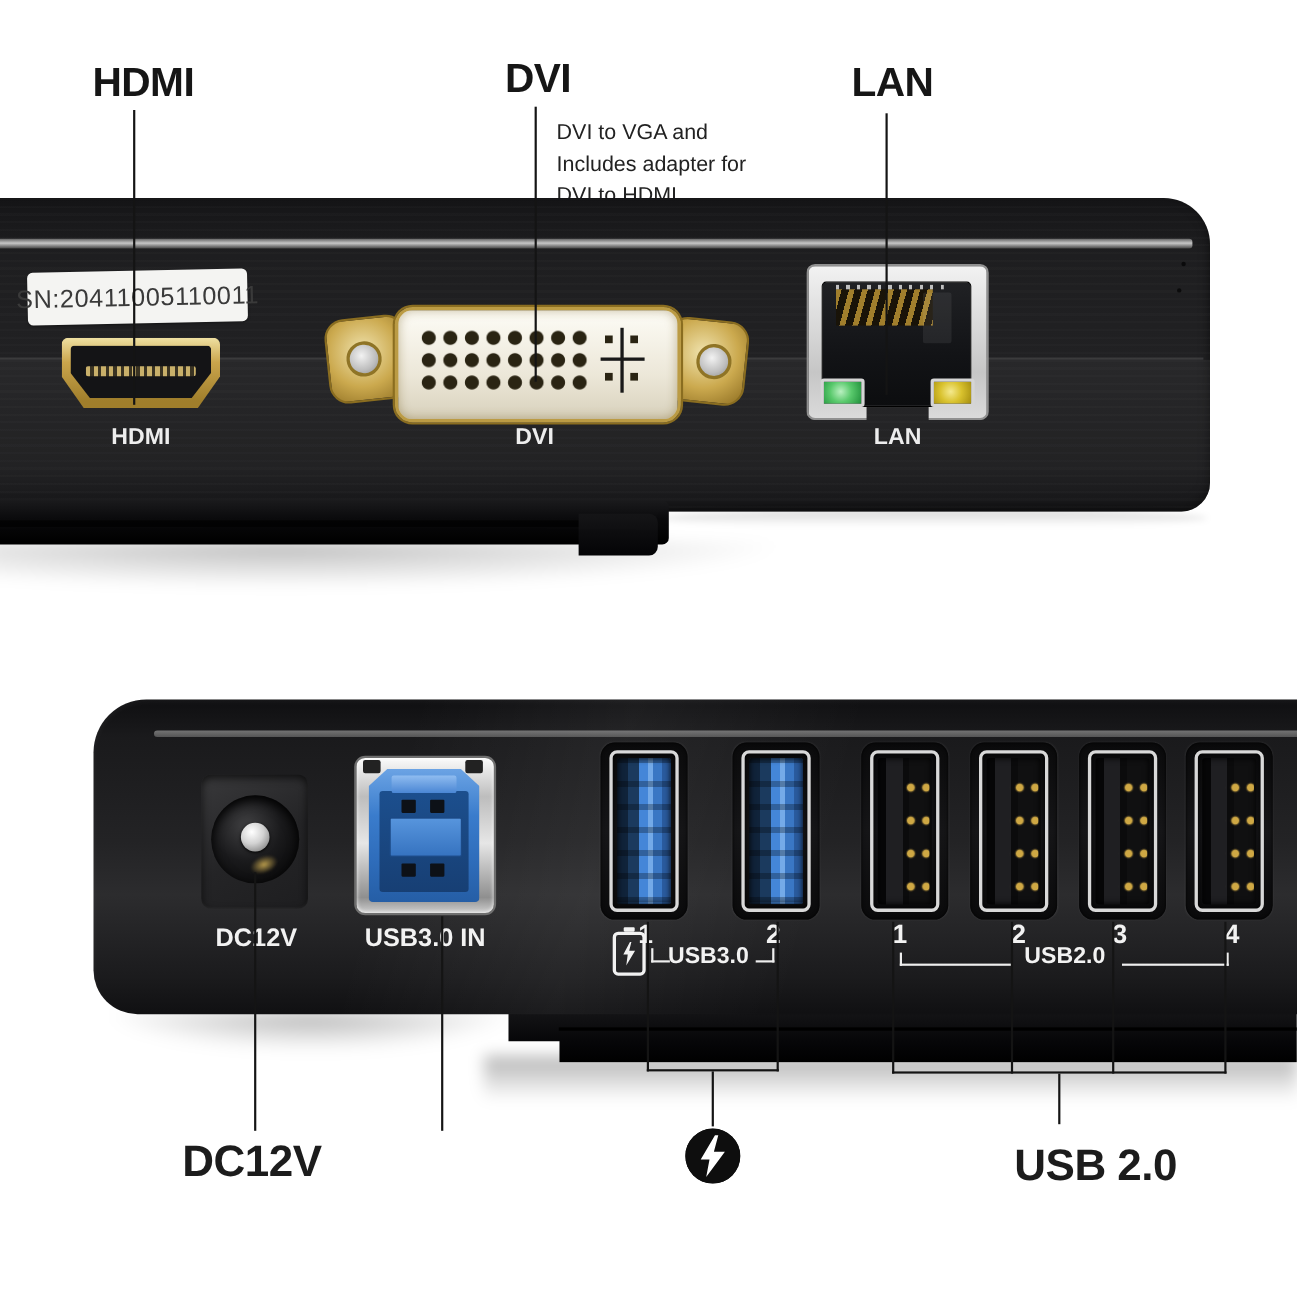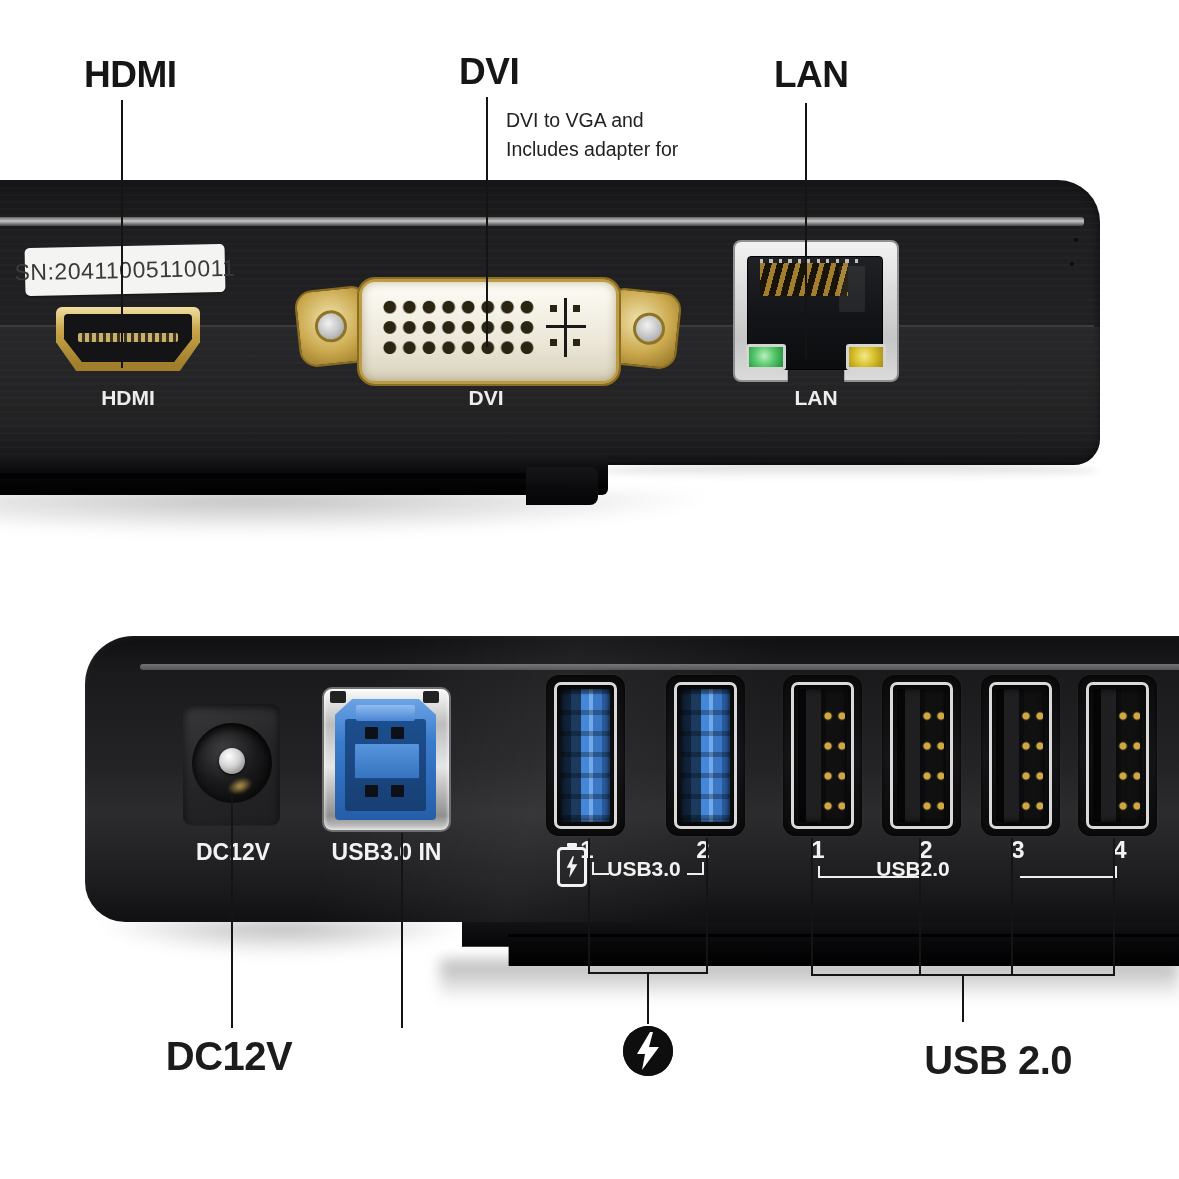--- a/index.html
+++ b/index.html
@@ -115,20 +115,21 @@
 </head>
 <body>
 
 <div id="canvas">
 
   <div class="abs co-top" style="left:84px;top:54px;">HDMI</div>
   <div class="abs co-top" style="left:459px;top:51px;">DVI</div>
   <div class="abs note" style="left:506px;top:106px;width:230px;">
     <div>DVI to VGA and</div>
     <div>Includes adapter for</div>
+    <div>DVI to HDMI</div>
   </div>
   <div class="abs co-top" style="left:774px;top:54px;">LAN</div>
 
   <div class="abs leader" style="left:121px;top:100px;height:268px;z-index:30;"></div>
   <div class="abs leader" style="left:486px;top:97px;height:250px;z-index:30;"></div>
   <div class="abs leader" style="left:805px;top:103px;height:256px;z-index:30;"></div>
 
   <div class="abs top-device" style="left:-24px;top:180px;width:1124px;height:285px;">
     <div class="abs texture" style="left:0;top:0;width:1124px;height:285px;"></div>
     <div class="abs top-stripe" style="left:0;top:37px;width:1108px;height:9px;"></div>
@@ -262,21 +263,21 @@
   <div class="abs wnum" style="left:693px;top:836px;width:20px;z-index:20;">2</div>
   <div class="abs wbr-l" style="left:592px;top:862px;width:15px;height:11px;z-index:20;"></div>
   <div class="abs wgroup" style="left:602px;top:857px;width:84px;z-index:20;">USB3.0</div>
   <div class="abs wbr-r" style="left:687px;top:862px;width:15px;height:11px;z-index:20;"></div>
 
   <div class="abs wnum" style="left:808px;top:836px;width:20px;z-index:20;">1</div>
   <div class="abs wnum" style="left:916px;top:836px;width:20px;z-index:20;">2</div>
   <div class="abs wnum" style="left:1008px;top:836px;width:20px;z-index:20;">3</div>
   <div class="abs wnum" style="left:1110px;top:836px;width:20px;z-index:20;">4</div>
   <div class="abs wbr-l" style="left:818px;top:866px;width:99px;height:10px;z-index:20;"></div>
-  <div class="abs wgroup" style="left:870px;top:857px;width:86px;z-index:20;">USB2.0</div>
+  <div class="abs wgroup" style="left:925px;top:857px;width:86px;z-index:20;">USB2.0</div>
   <div class="abs wbr-r" style="left:1020px;top:866px;width:95px;height:10px;z-index:20;"></div>
 
   <div class="abs leader" style="left:231px;top:793px;height:235px;z-index:30;"></div>
   <div class="abs leader" style="left:401px;top:833px;height:195px;z-index:30;"></div>
 
   <div class="abs leader" style="left:588px;top:838px;height:136px;z-index:30;"></div>
   <div class="abs leader" style="left:706px;top:838px;height:136px;z-index:30;"></div>
   <div class="abs hleader" style="left:588px;top:972px;width:120px;z-index:30;"></div>
   <div class="abs leader" style="left:647px;top:974px;height:50px;z-index:30;"></div>
 
@@ -287,15 +288,15 @@
   <div class="abs hleader" style="left:811px;top:974px;width:304px;z-index:30;"></div>
   <div class="abs leader" style="left:962px;top:976px;height:46px;z-index:30;"></div>
 
   <div class="abs co-bot" style="left:129px;top:1034px;width:200px;">DC12V</div>
   <div class="abs bolt-circle" style="left:623px;top:1026px;width:50px;height:50px;">
     <svg width="50" height="50" viewBox="0 0 50 50">
       <circle cx="25" cy="25" r="25" fill="#0e0e0e"></circle>
       <polygon points="27,6 14,28 22,28 19,44 36,21 26,21 30,6" fill="#ffffff"></polygon>
     </svg>
   </div>
-  <div class="abs co-bot" style="left:872px;top:1038px;width:200px;text-align:right;">USB 2.0</div>
+  <div class="abs co-bot" style="left:896px;top:1038px;width:200px;">USB 2.0</div>
 
 </div>
 
 </body></html>

